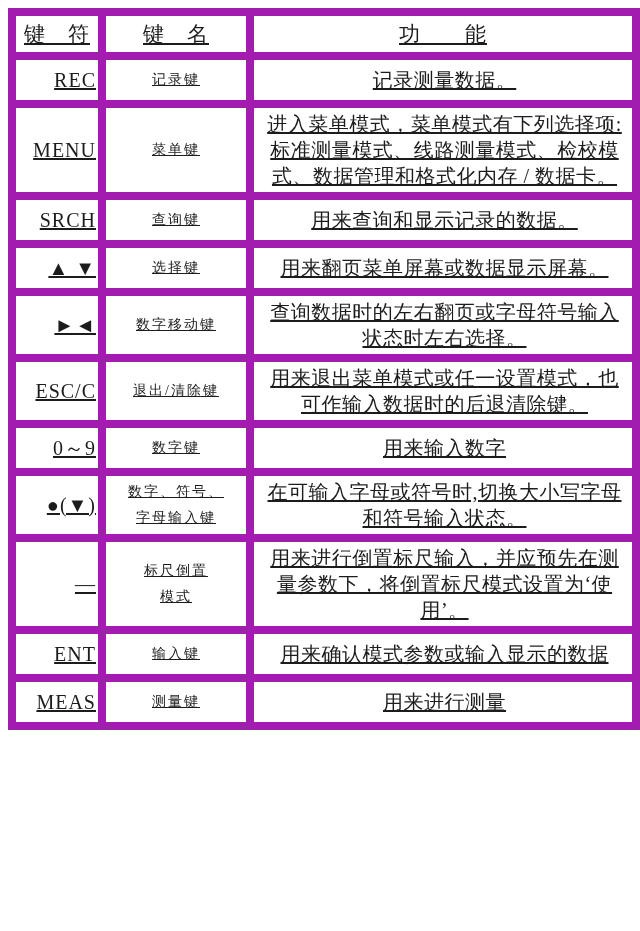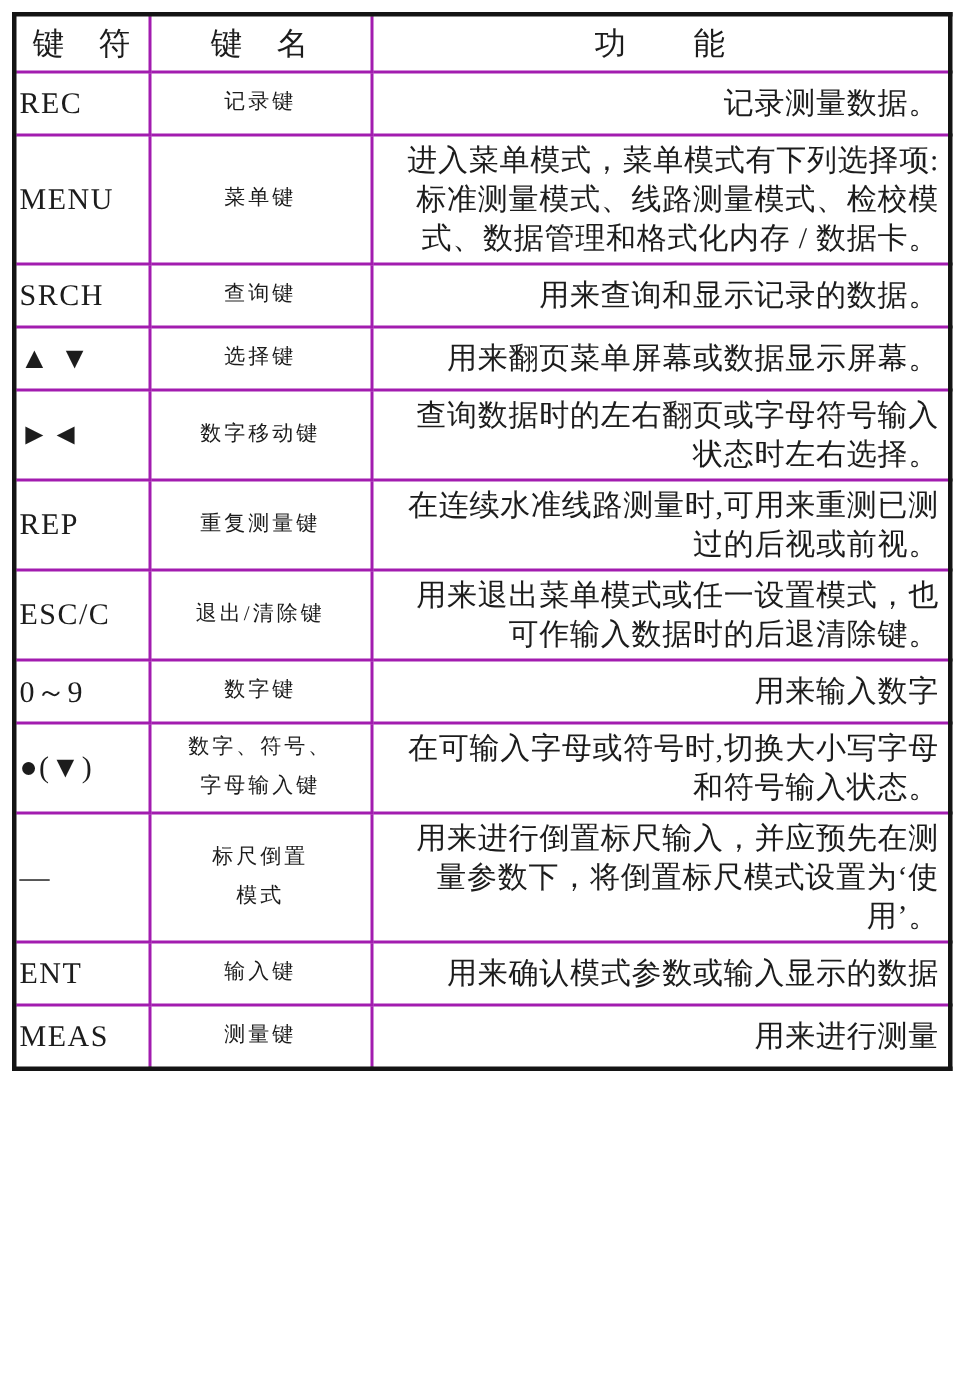--- a/index.html
+++ b/index.html
@@ -20,49 +20,50 @@
   table.key-table {
     width: 624px;
     border-collapse: collapse;
     table-layout: fixed;
     border: 3px solid #141414;
   }
   col.col-sym  { width: 90px;  }
   col.col-name { width: 148px; }
   col.col-func { width: 386px; }
   th, td {
-    border: 2px solid #a21caf;
+    border: 8px solid #a21caf;
     font-weight: normal;
     vertical-align: middle;
+    text-decoration: underline;
   }
   th {
     height: 32px;
     font-size: 21px;
     text-align: center;
     padding: 2px 0;
     letter-spacing: 1px;
   }
   td { height: 34px; }
   td.c-sym {
-    text-align: left;
+    text-align: right;
     font-size: 20px;
     padding: 2px 2px;
     letter-spacing: 1px;
     white-space: nowrap;
   }
   td.c-name {
     text-align: center;
     font-size: 14px;
     line-height: 26px;
     padding: 3px 9px;
     letter-spacing: 2px;
     white-space: pre-line;
   }
   td.c-func {
-    text-align: right;
+    text-align: center;
     font-size: 20px;
     line-height: 26px;
     padding: 3px 6px 3px 9px;
     letter-spacing: 0.5px;
   }
 </style>
 </head>
 <body>
 
 <div class="page">
@@ -107,25 +108,20 @@
     <td class="c-name">选择键</td>
     <td class="c-func">用来翻页菜单屏幕或数据显示屏幕。</td>
   </tr>
 
   <tr>
     <td class="c-sym">►◄</td>
     <td class="c-name">数字移动键</td>
     <td class="c-func">查询数据时的左右翻页或字母符号输入状态时左右选择。</td>
   </tr>
 
-  <tr>
-    <td class="c-sym">REP</td>
-    <td class="c-name">重复测量键</td>
-    <td class="c-func">在连续水准线路测量时,可用来重测已测过的后视或前视。</td>
-  </tr>
 
   <tr>
     <td class="c-sym">ESC/C</td>
     <td class="c-name">退出/清除键</td>
     <td class="c-func">用来退出菜单模式或任一设置模式，也可作输入数据时的后退清除键。</td>
   </tr>
 
   <tr>
     <td class="c-sym">0～9</td>
     <td class="c-name">数字键</td>

